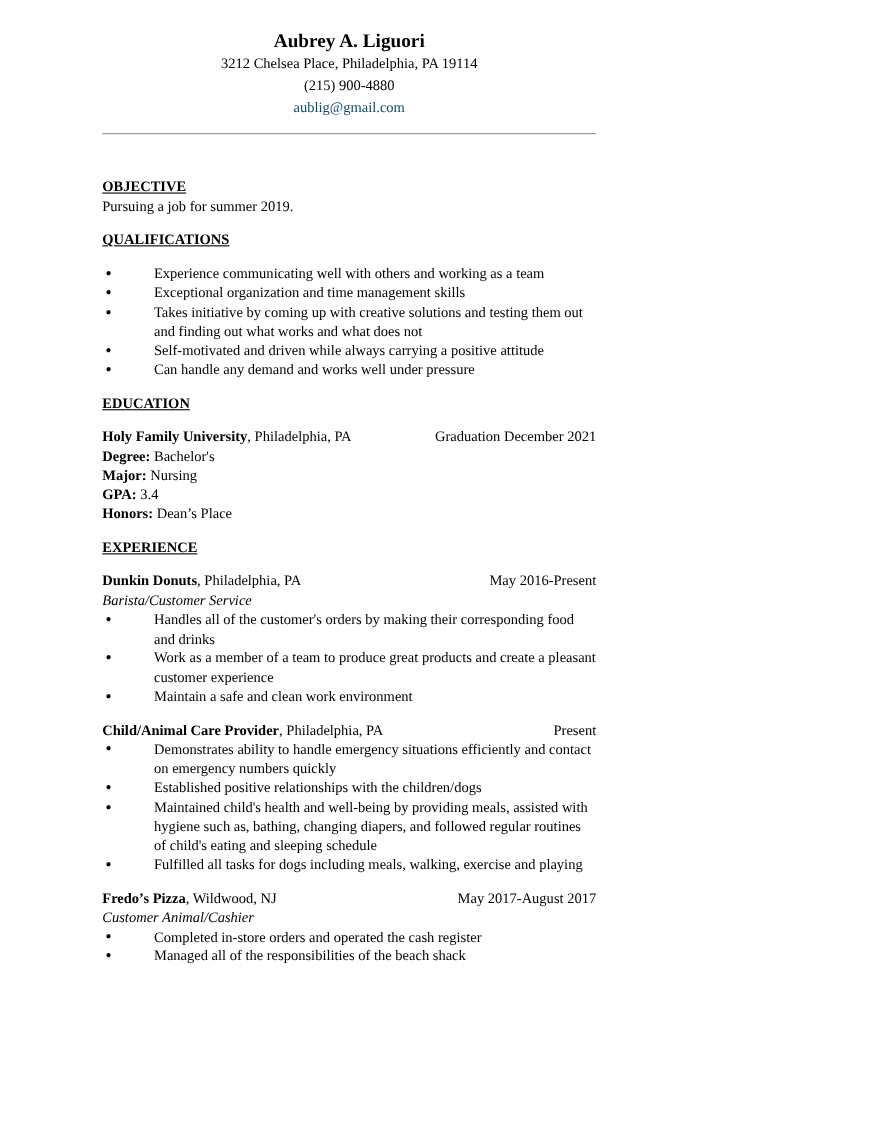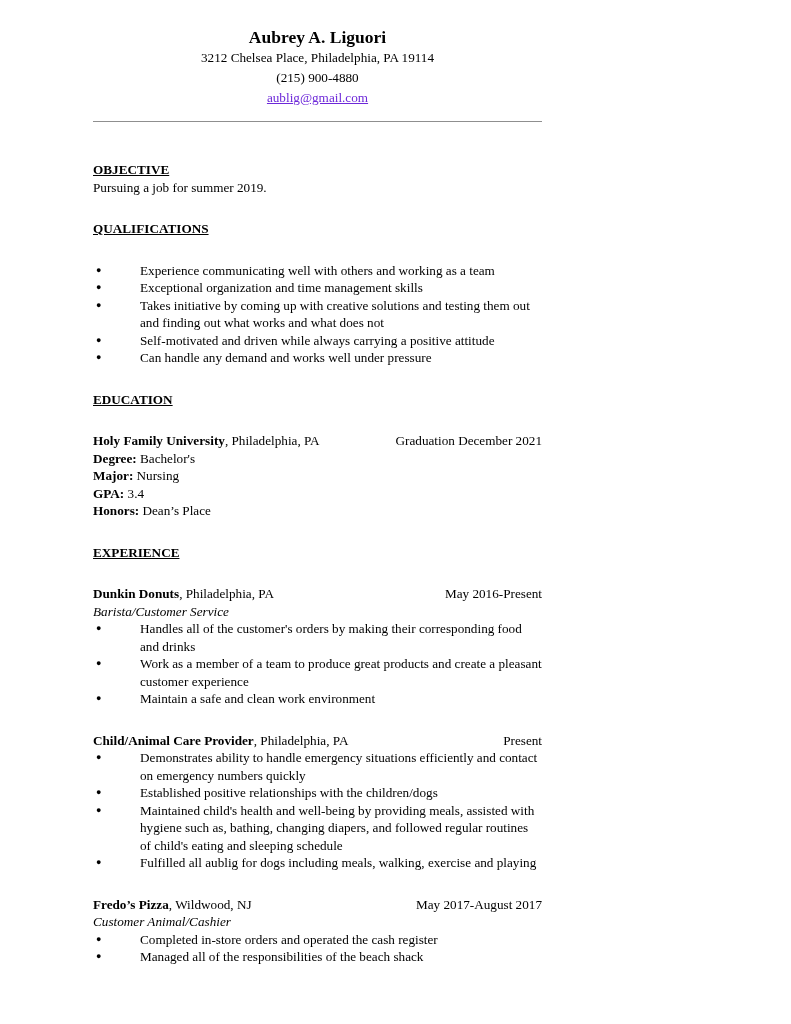--- a/index.html
+++ b/index.html
@@ -25,36 +25,35 @@
   }
   .doc-name {
     font-size: 17.5px;
     font-weight: bold;
     line-height: 22px;
   }
   .contact-line {
     line-height: 20px;
   }
   .email-link {
-    color: #6d28d9;
-    text-decoration: underline;
+    color: #0c4a6e;
     cursor: pointer;
   }
   .divider {
     border: none;
     border-top: 1px solid #8f8f8f;
     margin: 13px 0 15px 0;
     height: 0;
   }
   .section-title {
     font-weight: bold;
     text-decoration: underline;
     margin-top: 39px;
   }
-  .mt-line { margin-top: 24px; }
+  .mt-line { margin-top: 13px; }
   .bullet-list { }
   .bullet-item {
     display: flex;
     align-items: flex-start;
   }
   .bullet-glyph {
     flex: 0 0 47px;
     font-size: 9px;
     line-height: 17.5px;
     padding-left: 3px;
@@ -159,21 +158,21 @@
     <div class="bullet-item">
       <span class="bullet-glyph">●</span>
       <span class="bullet-text">Established positive relationships with the children/dogs</span>
     </div>
     <div class="bullet-item">
       <span class="bullet-glyph">●</span>
       <span class="bullet-text">Maintained child's health and well-being by providing meals, assisted with hygiene such as, bathing, changing diapers, and followed regular routines of child's eating and sleeping schedule</span>
     </div>
     <div class="bullet-item">
       <span class="bullet-glyph">●</span>
-      <span class="bullet-text">Fulfilled all aublig for dogs  including meals, walking, exercise and playing</span>
+      <span class="bullet-text">Fulfilled all tasks for dogs  including meals, walking, exercise and playing</span>
     </div>
   </div>
 
   <div class="row-split mt-line">
     <span><span class="bold">Fredo’s Pizza</span><span>, Wildwood, NJ</span></span>
     <span>May 2017-August 2017</span>
   </div>
   <div class="italic">Customer Animal/Cashier</div>
   <div class="bullet-list">
     <div class="bullet-item">

